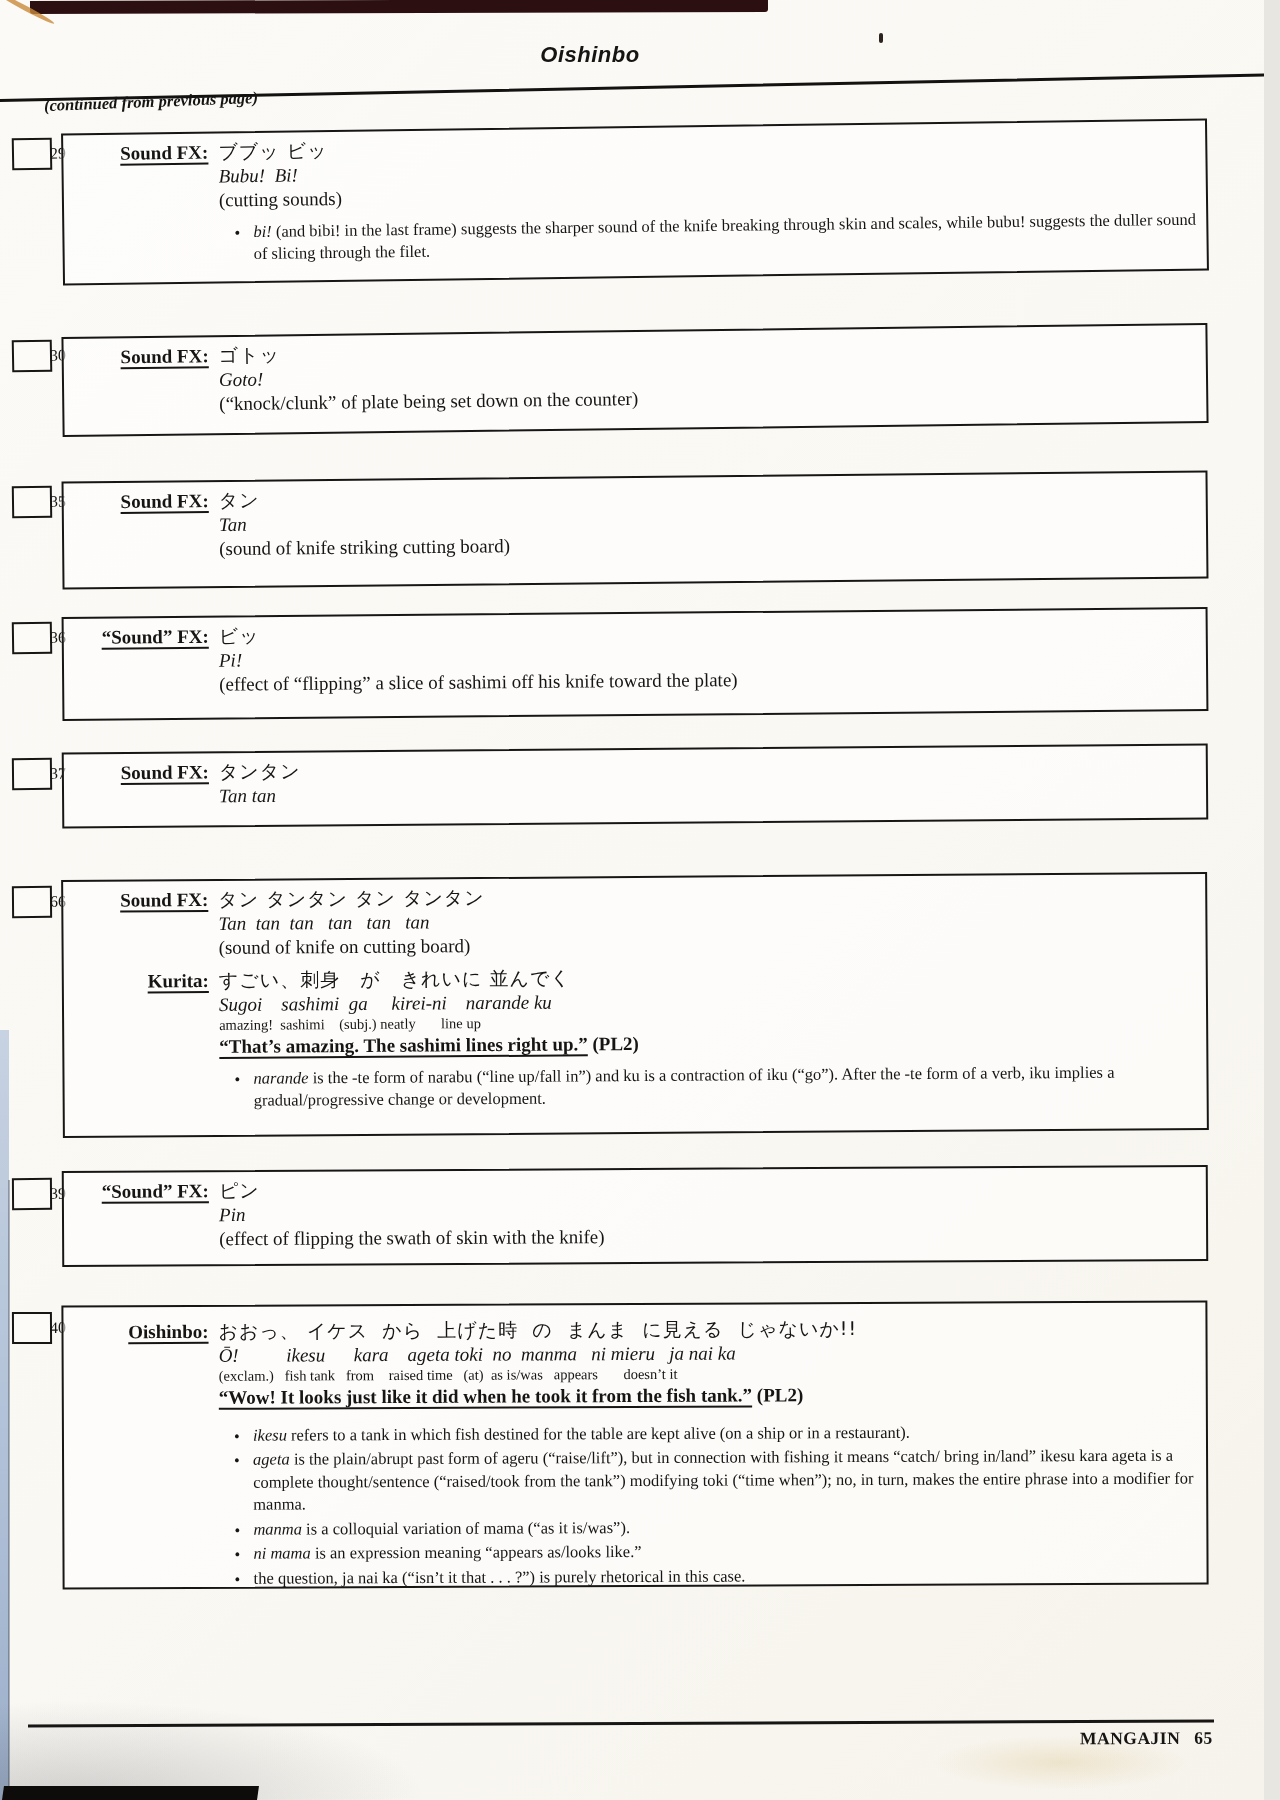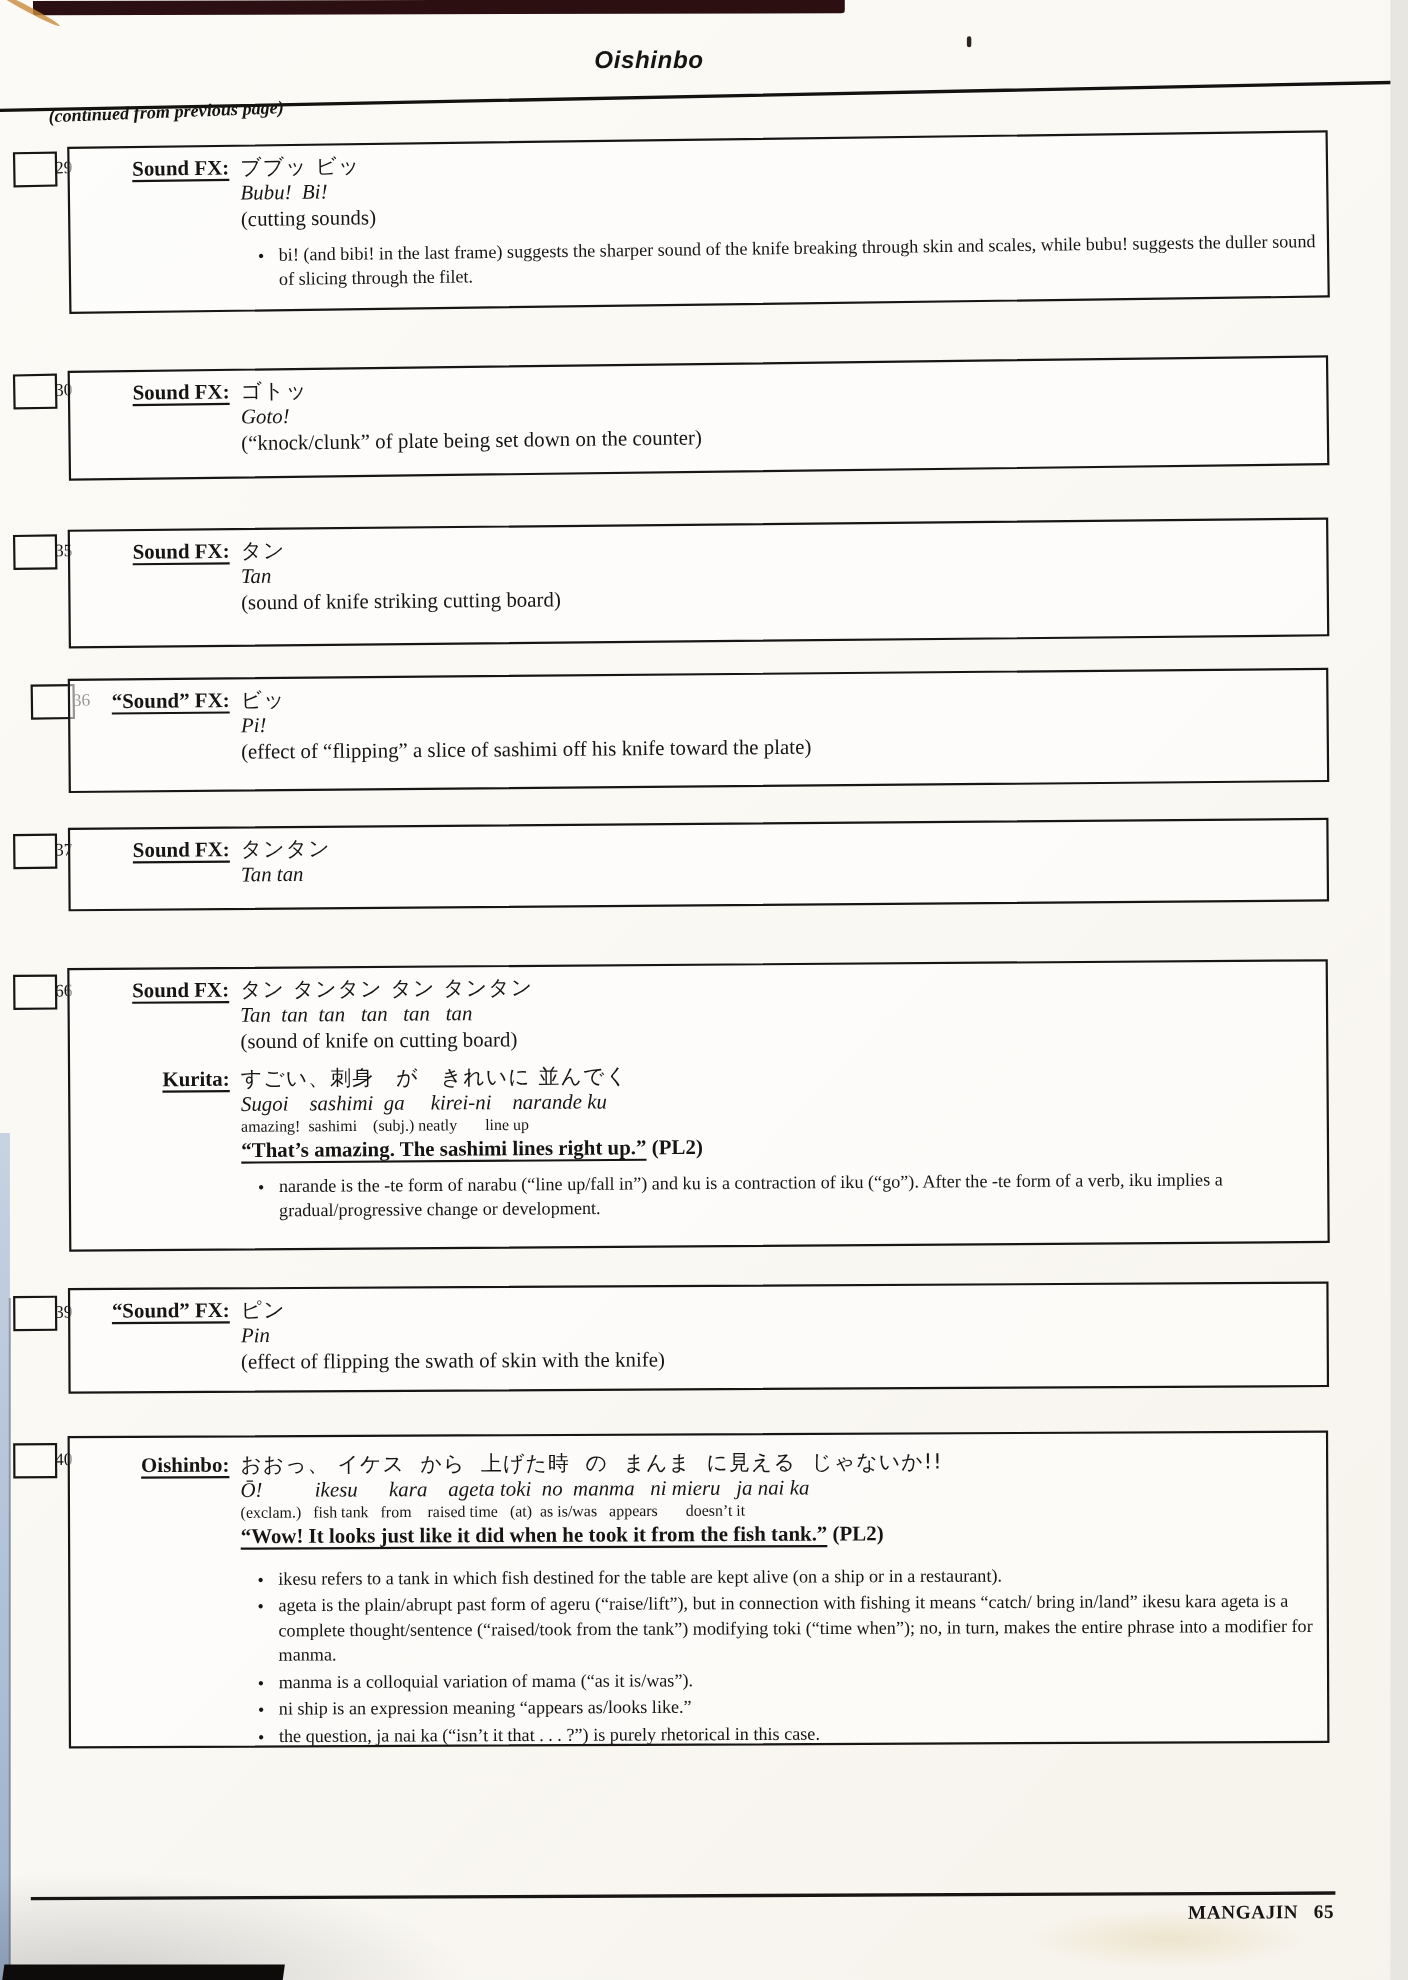--- a/index.html
+++ b/index.html
@@ -35,21 +35,21 @@
   .cont{margin-left:155px;}
   .rom{font-style:italic;font-size:19px;white-space:pre-wrap;}
   .desc{font-size:19px;margin-top:2px;}
   .gloss{font-size:14.5px;white-space:pre-wrap;margin-top:1px;}
   .xl{font-weight:bold;font-size:19px;margin-top:2px;}
   .xl .q{text-decoration:underline;text-decoration-thickness:2px;text-underline-offset:3.5px;}
   .pl{font-weight:bold;}
   ul.notes{margin:10px 0 0 170px;padding:0;list-style:none;font-size:16.5px;line-height:1.36;}
   ul.notes li{position:relative;padding-left:19px;margin-bottom:2px;max-width:970px;}
   ul.notes li .blt{position:absolute;left:0;top:1px;}
-  .ital{margin-top:20px;}
+  .ital{font-style:italic;margin-top:20px;}
   .mt{margin-top:4px;}
   
   .ftr-rule{position:absolute;left:28px;top:1722px;width:1186px;height:2.5px;background:#171615;transform:rotate(-0.25deg);}
   .ftr{position:absolute;left:1080px;top:1728px;font-weight:bold;font-size:17.5px;letter-spacing:.5px;transform:rotate(-0.3deg);}
   .ftr .num2{margin-left:14px;margin-top:27px;}
 </style>
 </head>
 <body>
 
 <div class="page">
@@ -93,21 +93,21 @@
   <div class="num" style="left:12px;top:486px;transform:rotate(-0.8deg);">35</div>
   <div class="box" style="top:476px;height:108px;transform:rotate(-0.55deg);">
     <div class="row">
       <span class="lbl">Sound FX:</span>
       <span class="txt jp">タン</span>
     </div>
     <div class="cont rom">Tan</div>
     <div class="cont desc">(sound of knife striking cutting board)</div>
   </div>
 
-  <div class="num" style="left:12px;top:622px;transform:rotate(-0.8deg);margin-left:16px;">36</div>
+  <div class="num" style="left:12px;top:622px;transform:rotate(-0.8deg);">36</div>
   <div class="box" style="top:612px;height:104px;transform:rotate(-0.5deg);">
     <div class="row">
       <span class="lbl">“Sound” FX:</span>
       <span class="txt jp">ビッ</span>
     </div>
     <div class="cont rom">Pi!</div>
     <div class="cont desc">(effect of “flipping” a slice of sashimi off his knife toward the plate)</div>
   </div>
 
   <div class="num" style="left:12px;top:758px;transform:rotate(-0.6deg);">37</div>
@@ -155,21 +155,21 @@
       <span class="lbl">Oishinbo:</span>
       <span class="txt jp">おおっ、 イケス  から  上げた時  の  まんま  に見える  じゃないか!!</span>
     </div>
     <div class="cont rom">Ō!          ikesu      kara    ageta toki  no  manma   ni mieru   ja nai ka</div>
     <div class="cont gloss">(exclam.)   fish tank   from    raised time   (at)  as is/was   appears       doesn’t it</div>
     <div class="cont xl"><span class="q">“Wow! It looks just like it did when he took it from the fish tank.”</span> <span class="pl">(PL2)</span></div>
     <ul class="notes" style="margin-top:16px;">
       <li><span class="blt">•</span><span class="ital">ikesu</span><span> refers to a tank in which fish destined for the table are kept alive (on a ship or in a restaurant).</span></li>
       <li><span class="blt">•</span><span class="ital">ageta</span><span> is the plain/abrupt past form of ageru (“raise/lift”), but in connection with fishing it means “catch/ bring in/land” ikesu kara ageta is a complete thought/sentence (“raised/took from the tank”) modifying toki (“time when”); no, in turn, makes the entire phrase into a modifier for manma.</span></li>
       <li><span class="blt">•</span><span class="ital">manma</span><span> is a colloquial variation of mama (“as it is/was”).</span></li>
-      <li><span class="blt">•</span><span class="ital">ni ship</span><span> is an expression meaning “appears as/looks like.”</span></li>
+      <li><span class="blt">•</span><span class="ital">ni mama</span><span> is an expression meaning “appears as/looks like.”</span></li>
       <li><span class="blt">•</span><span class="ital"></span><span>the question, ja nai ka (“isn’t it that . . . ?”) is purely rhetorical in this case.</span></li>
     </ul>
   </div>
 
   <div class="ftr-rule"></div>
   <div class="ftr">
     <span>MANGAJIN</span><span class="num2">65</span>
   </div>
 
 </div>

